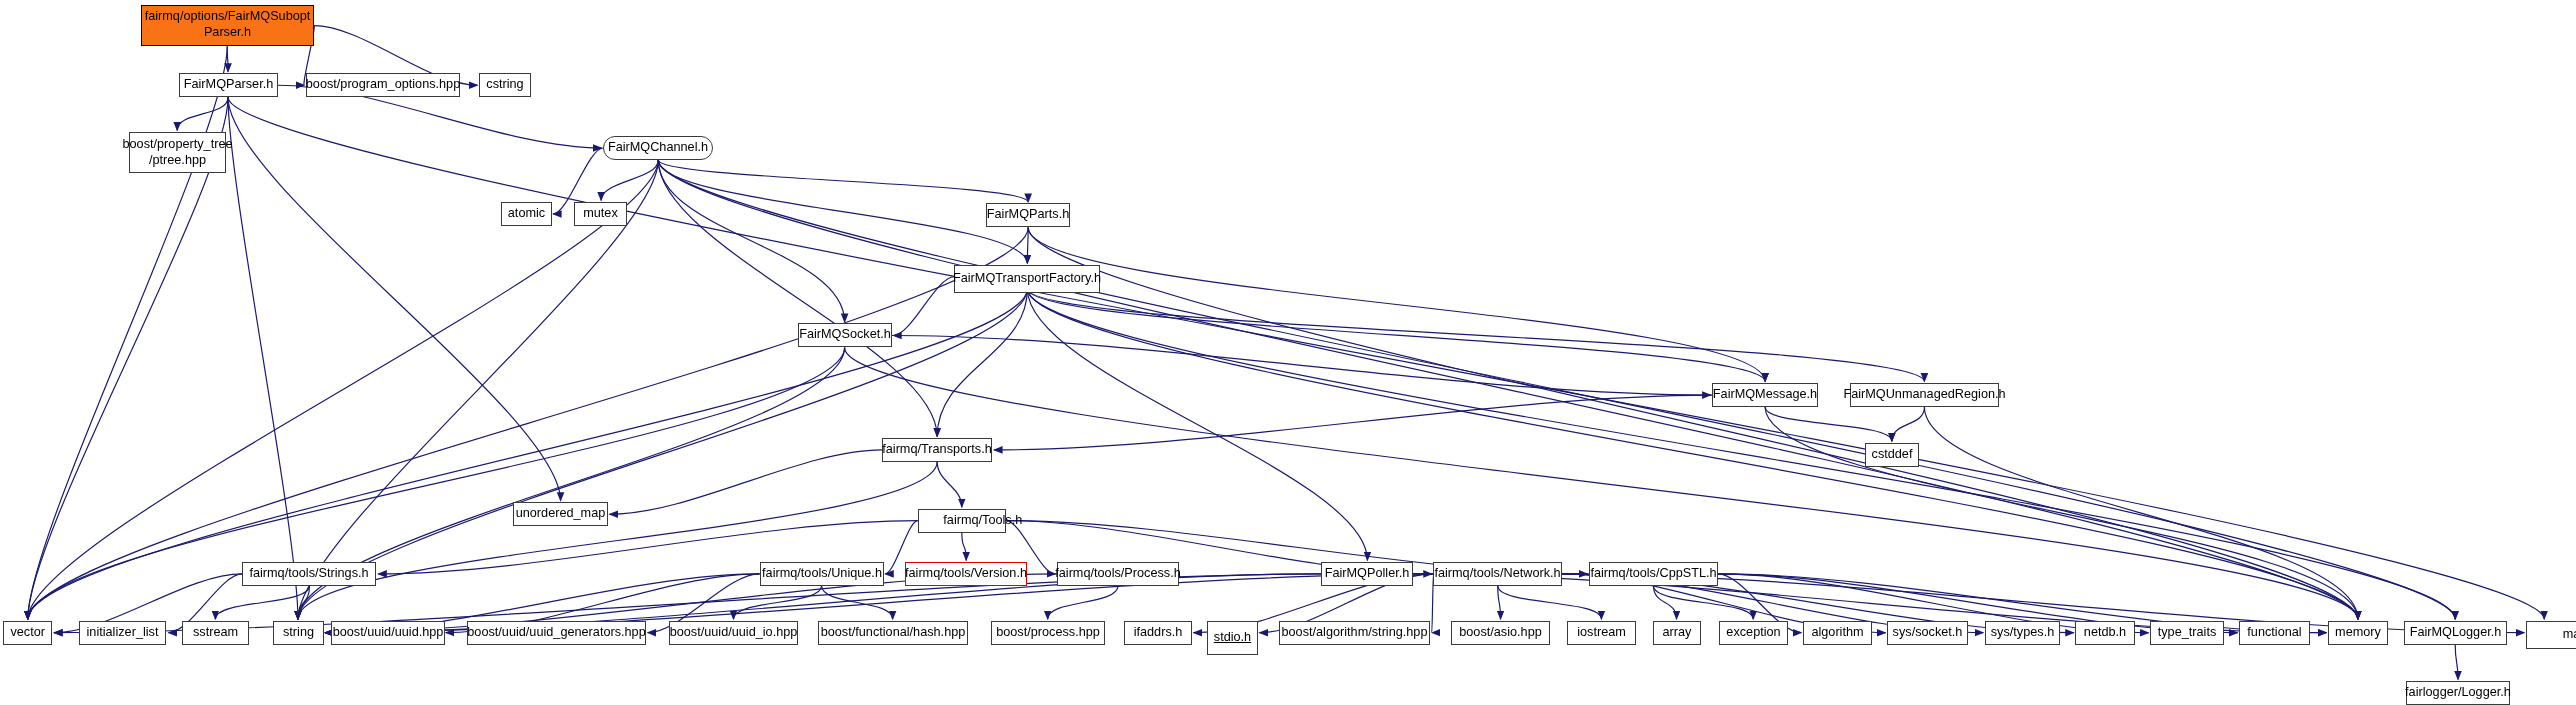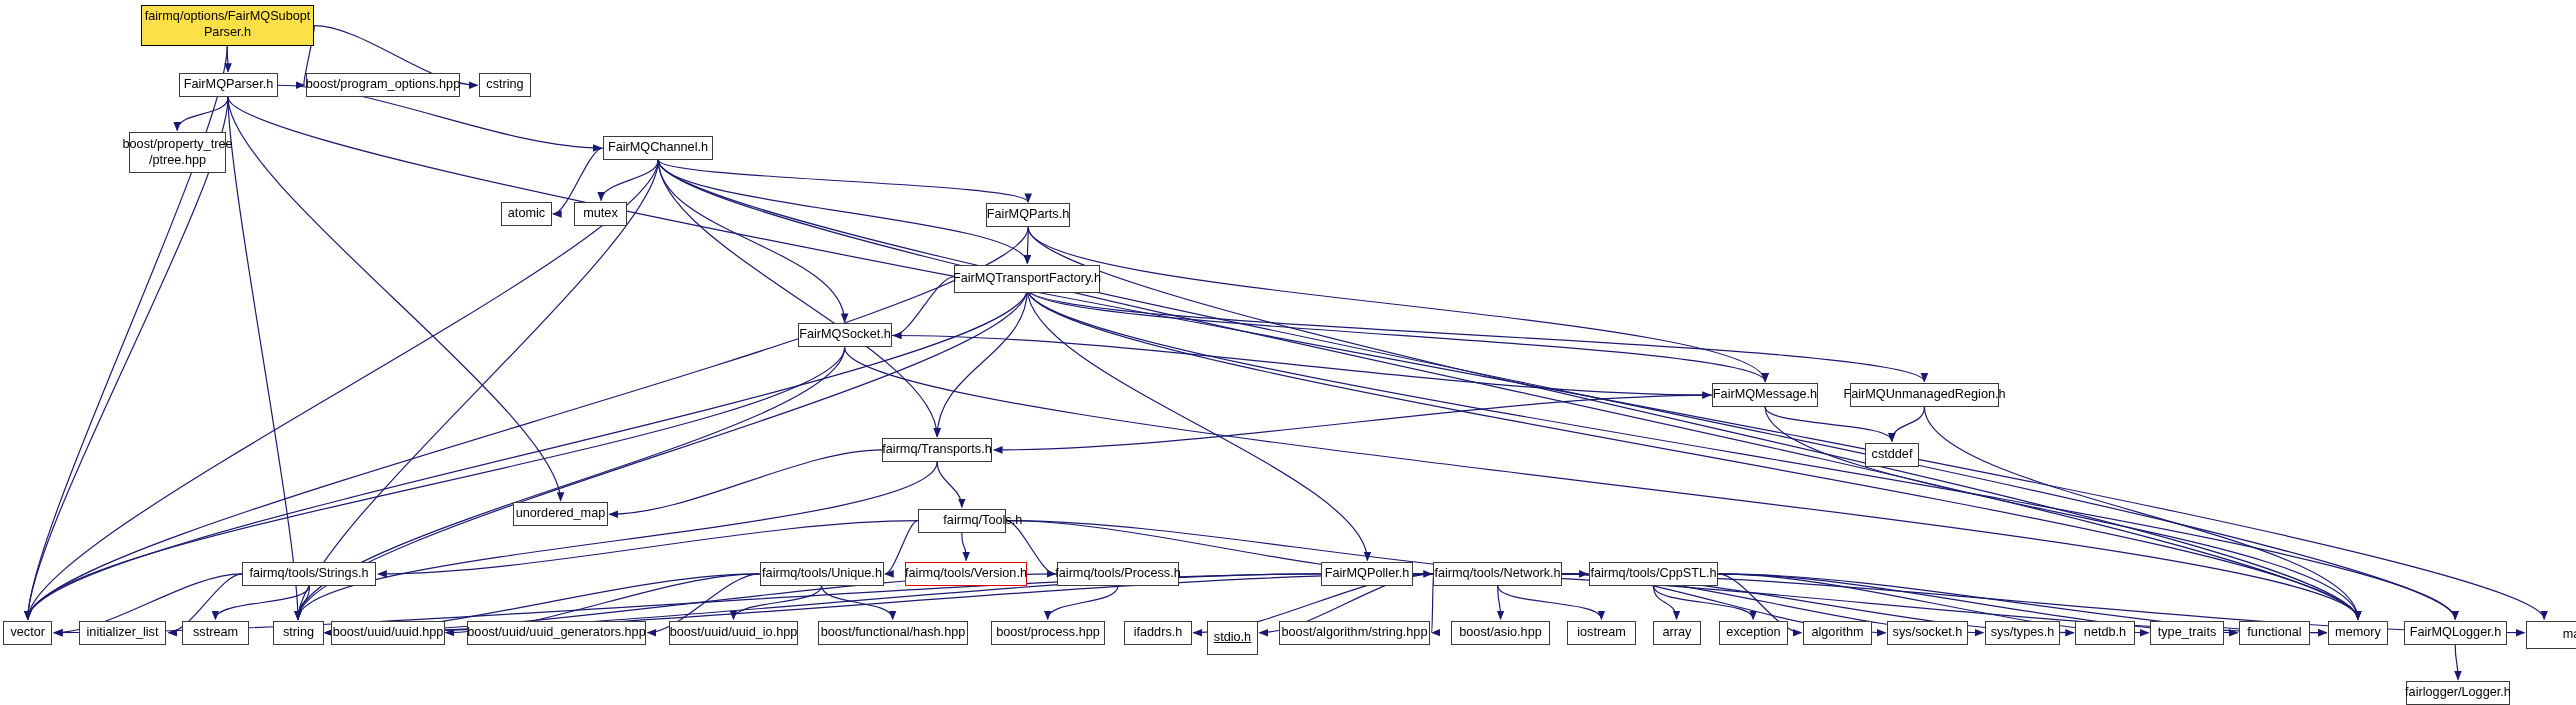--- a/index.html
+++ b/index.html
@@ -22,21 +22,21 @@
     display: flex;
     align-items: center;
     justify-content: center;
     text-align: center;
     white-space: pre-line;
     padding: 0 2.4px;
     cursor: pointer;
     pointer-events: auto;
   }
   .node.current {
-    background: #fde047;
+    background: #f97316;
     border: 1.6px solid #000000;
   }
   .node.truncated {
     border: 1.6px solid #e00000;
   }
   .edge {
     fill: none;
     stroke: #191970;
     stroke-width: 1.5px;
   }
@@ -135,21 +135,21 @@
       <path d="M 3090 811 C 3090 836, 3093.5 830, 3093.5 855" class="edge" marker-end="url(#arrowhead)"></path>
     </svg>
   <div id="nodes">
       <div class="node current" style="left: 141px; top: 4.8px; width: 173px; height: 41px;">fairmq/options/FairMQSubopt
 Parser.h</div>
       <div class="node" style="left: 179px; top: 73px; width: 99px; height: 24px;">FairMQParser.h</div>
       <div class="node" style="left: 306px; top: 73px; width: 154px; height: 24px;">boost/program_options.hpp</div>
       <div class="node" style="left: 479px; top: 73px; width: 52px; height: 24px;">cstring</div>
       <div class="node" style="left: 129px; top: 132px; width: 97px; height: 41px;">boost/property_tree
 /ptree.hpp</div>
-      <div class="node" style="left: 603px; top: 136px; width: 110px; height: 24px;">FairMQChannel.h</div>
+      <div class="node" style="left: 603px; top: 136px; width: 110px; height: 24px; border-radius: 12px;">FairMQChannel.h</div>
       <div class="node" style="left: 501px; top: 202px; width: 51px; height: 24px;">atomic</div>
       <div class="node" style="left: 574px; top: 202px; width: 53px; height: 24px; text-align: center;">mutex</div>
       <div class="node" style="left: 986px; top: 203px; width: 84px; height: 24px;">FairMQParts.h</div>
       <div class="node" style="left: 954px; top: 265px; width: 146px; height: 28px;">FairMQTransportFactory.h</div>
       <div class="node" style="left: 798px; top: 323px; width: 94px; height: 24px;">FairMQSocket.h</div>
       <div class="node" style="left: 1712px; top: 383px; width: 106px; height: 24px;">FairMQMessage.h</div>
       <div class="node" style="left: 1850px; top: 383px; width: 149px; height: 24px;">FairMQUnmanagedRegion.h</div>
       <div class="node" style="left: 1865px; top: 443px; width: 54px; height: 24px;">cstddef</div>
       <div class="node" style="left: 882px; top: 438px; width: 110px; height: 24px;">fairmq/Transports.h</div>
       <div class="node" style="left: 513px; top: 502px; width: 95px; height: 24px;">unordered_map</div>

